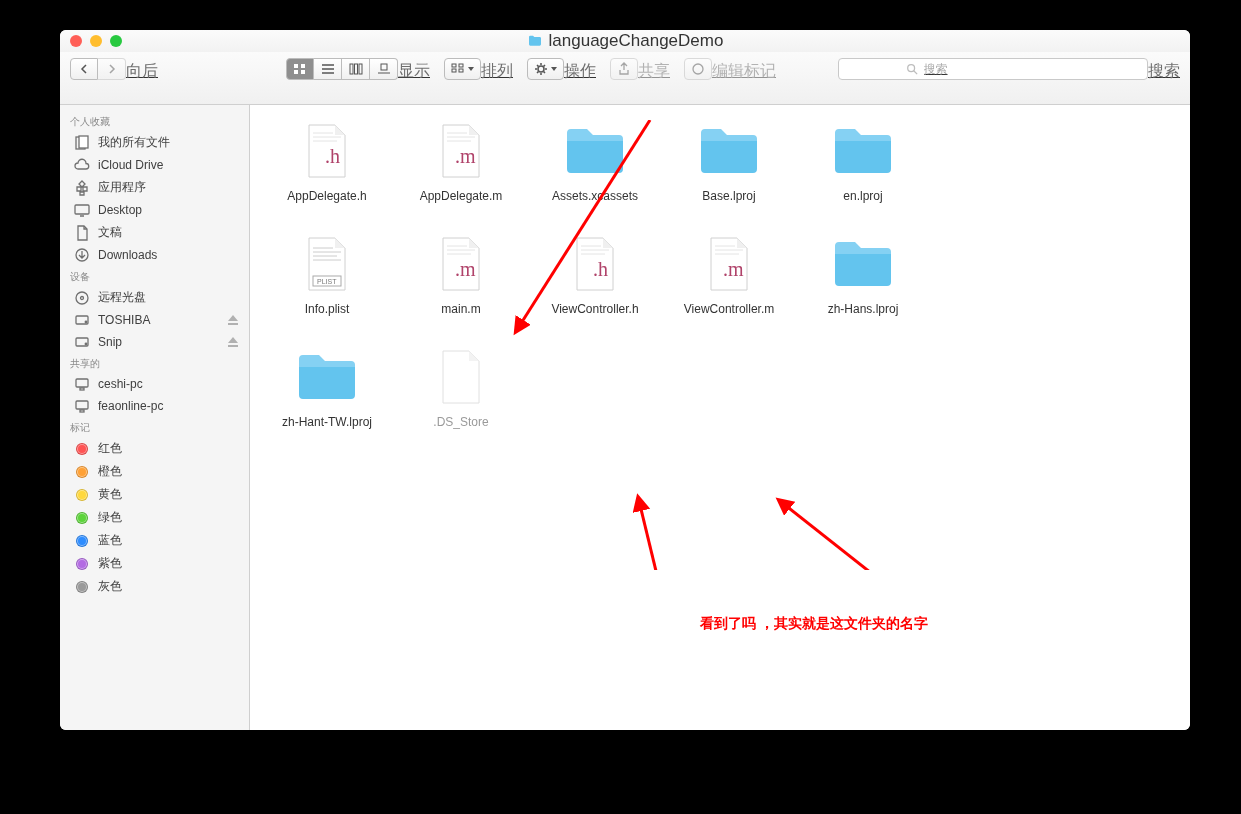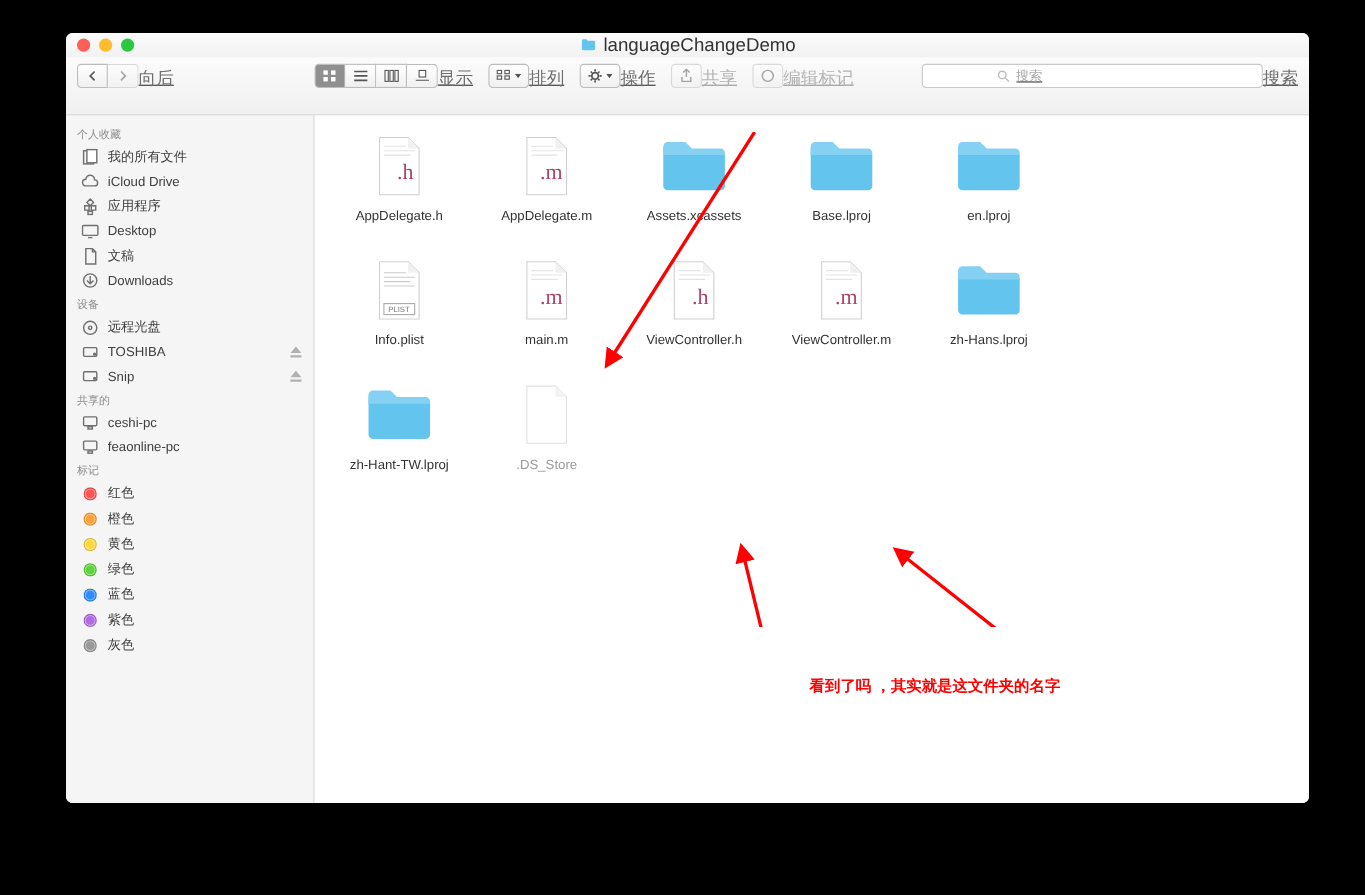--- a/index.html
+++ b/index.html
@@ -70,21 +70,21 @@
   .search{
     position:relative;width:310px;height:22px;margin-top:0;
     border:1px solid #c9c9c9;border-radius:4px;background:#fff;
     display:flex;align-items:center;justify-content:center;gap:4px;
   }
   .search svg{width:12px;height:12px;opacity:.55;}
   .search input{border:none;background:transparent;font-size:12px;outline:none;color:#888;width:auto;}
   .search input::placeholder{color:#aaa;text-align:left;}
   .body{flex:1;display:flex;min-height:0;}
   .sidebar{
-    width:226px;border-right:1px solid var(--border);
+    width:190px;border-right:1px solid var(--border);
     background:var(--sidebar);overflow:auto;padding-top:6px;
   }
   .section-h{font-size:10px;color:#8a8a8a;padding:4px 10px 2px 10px;}
   .row{
     display:flex;align-items:center;gap:8px;padding:3px 10px 3px 14px;cursor:default;
   }
   .row .ico{width:16px;height:16px;flex:none;display:flex;align-items:center;justify-content:center;}
   .row .lbl{font-size:12px;color:#404040;flex:1;white-space:nowrap;overflow:hidden;text-overflow:ellipsis;}
   .row .eject{opacity:.5;}
   .tag-dot{width:12px;height:12px;border-radius:50%;border:1px solid rgba(0,0,0,.15);box-shadow:inset 0 0 0 1px rgba(255,255,255,.4);}

